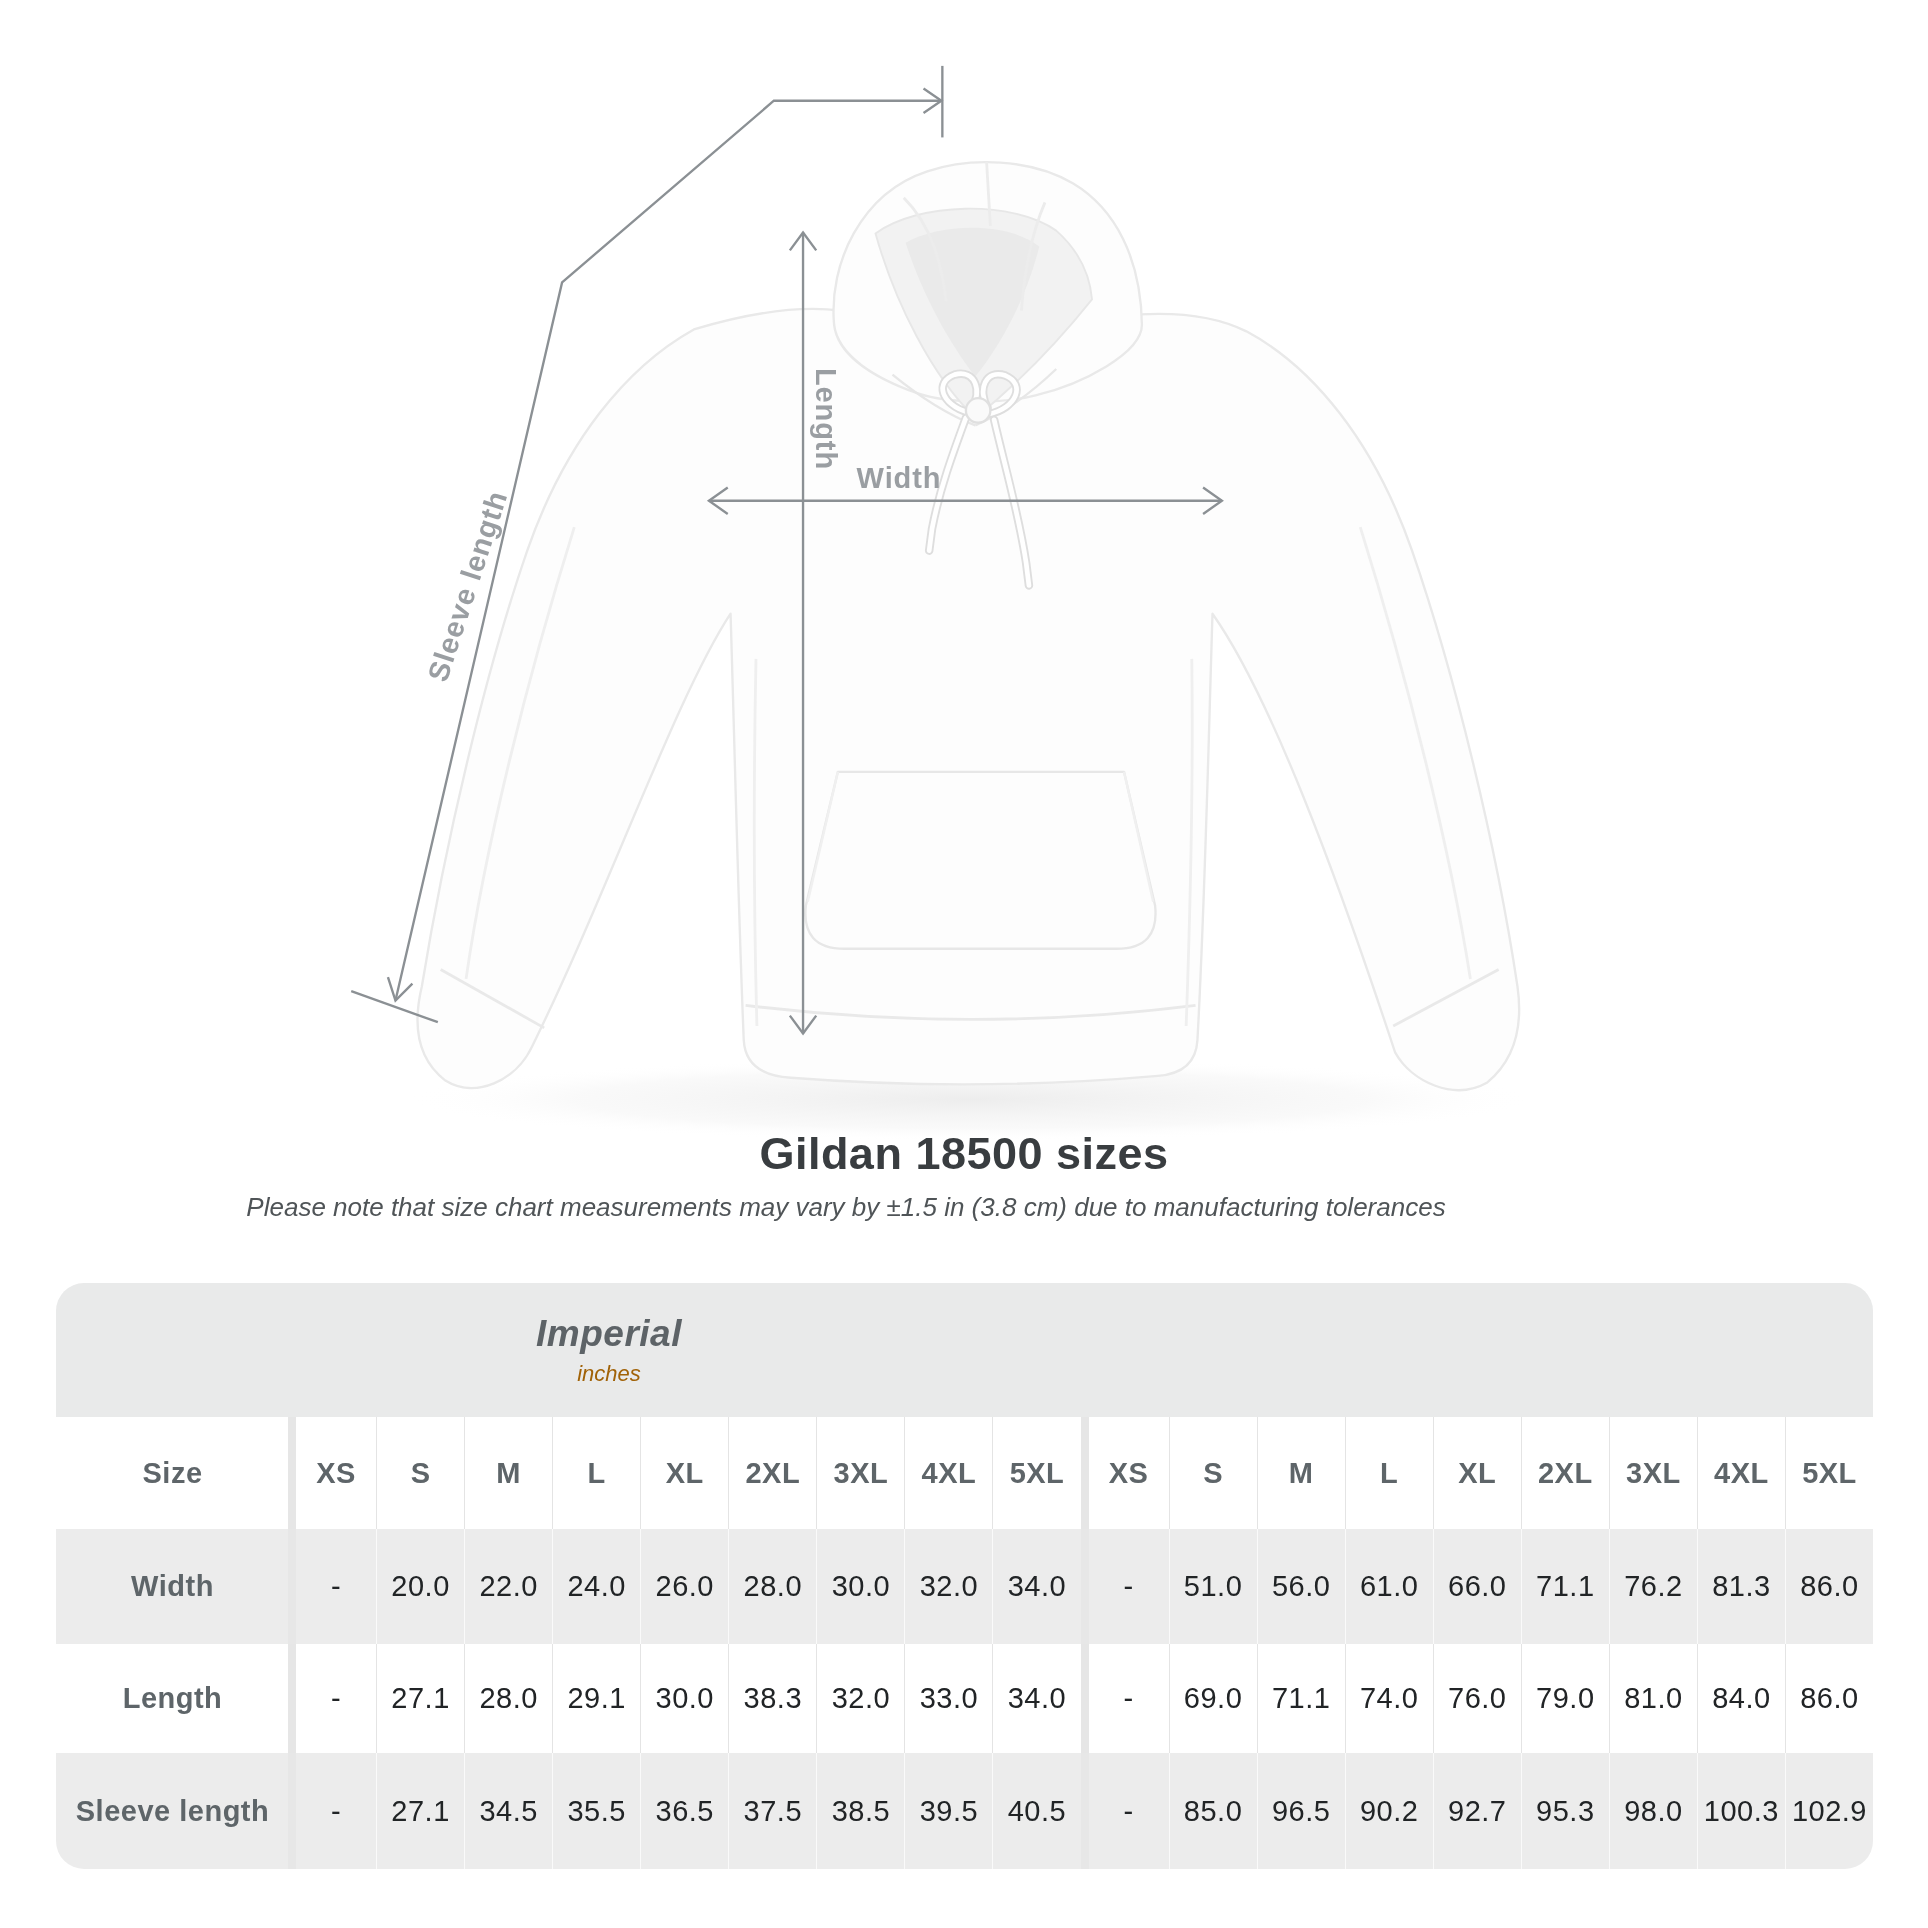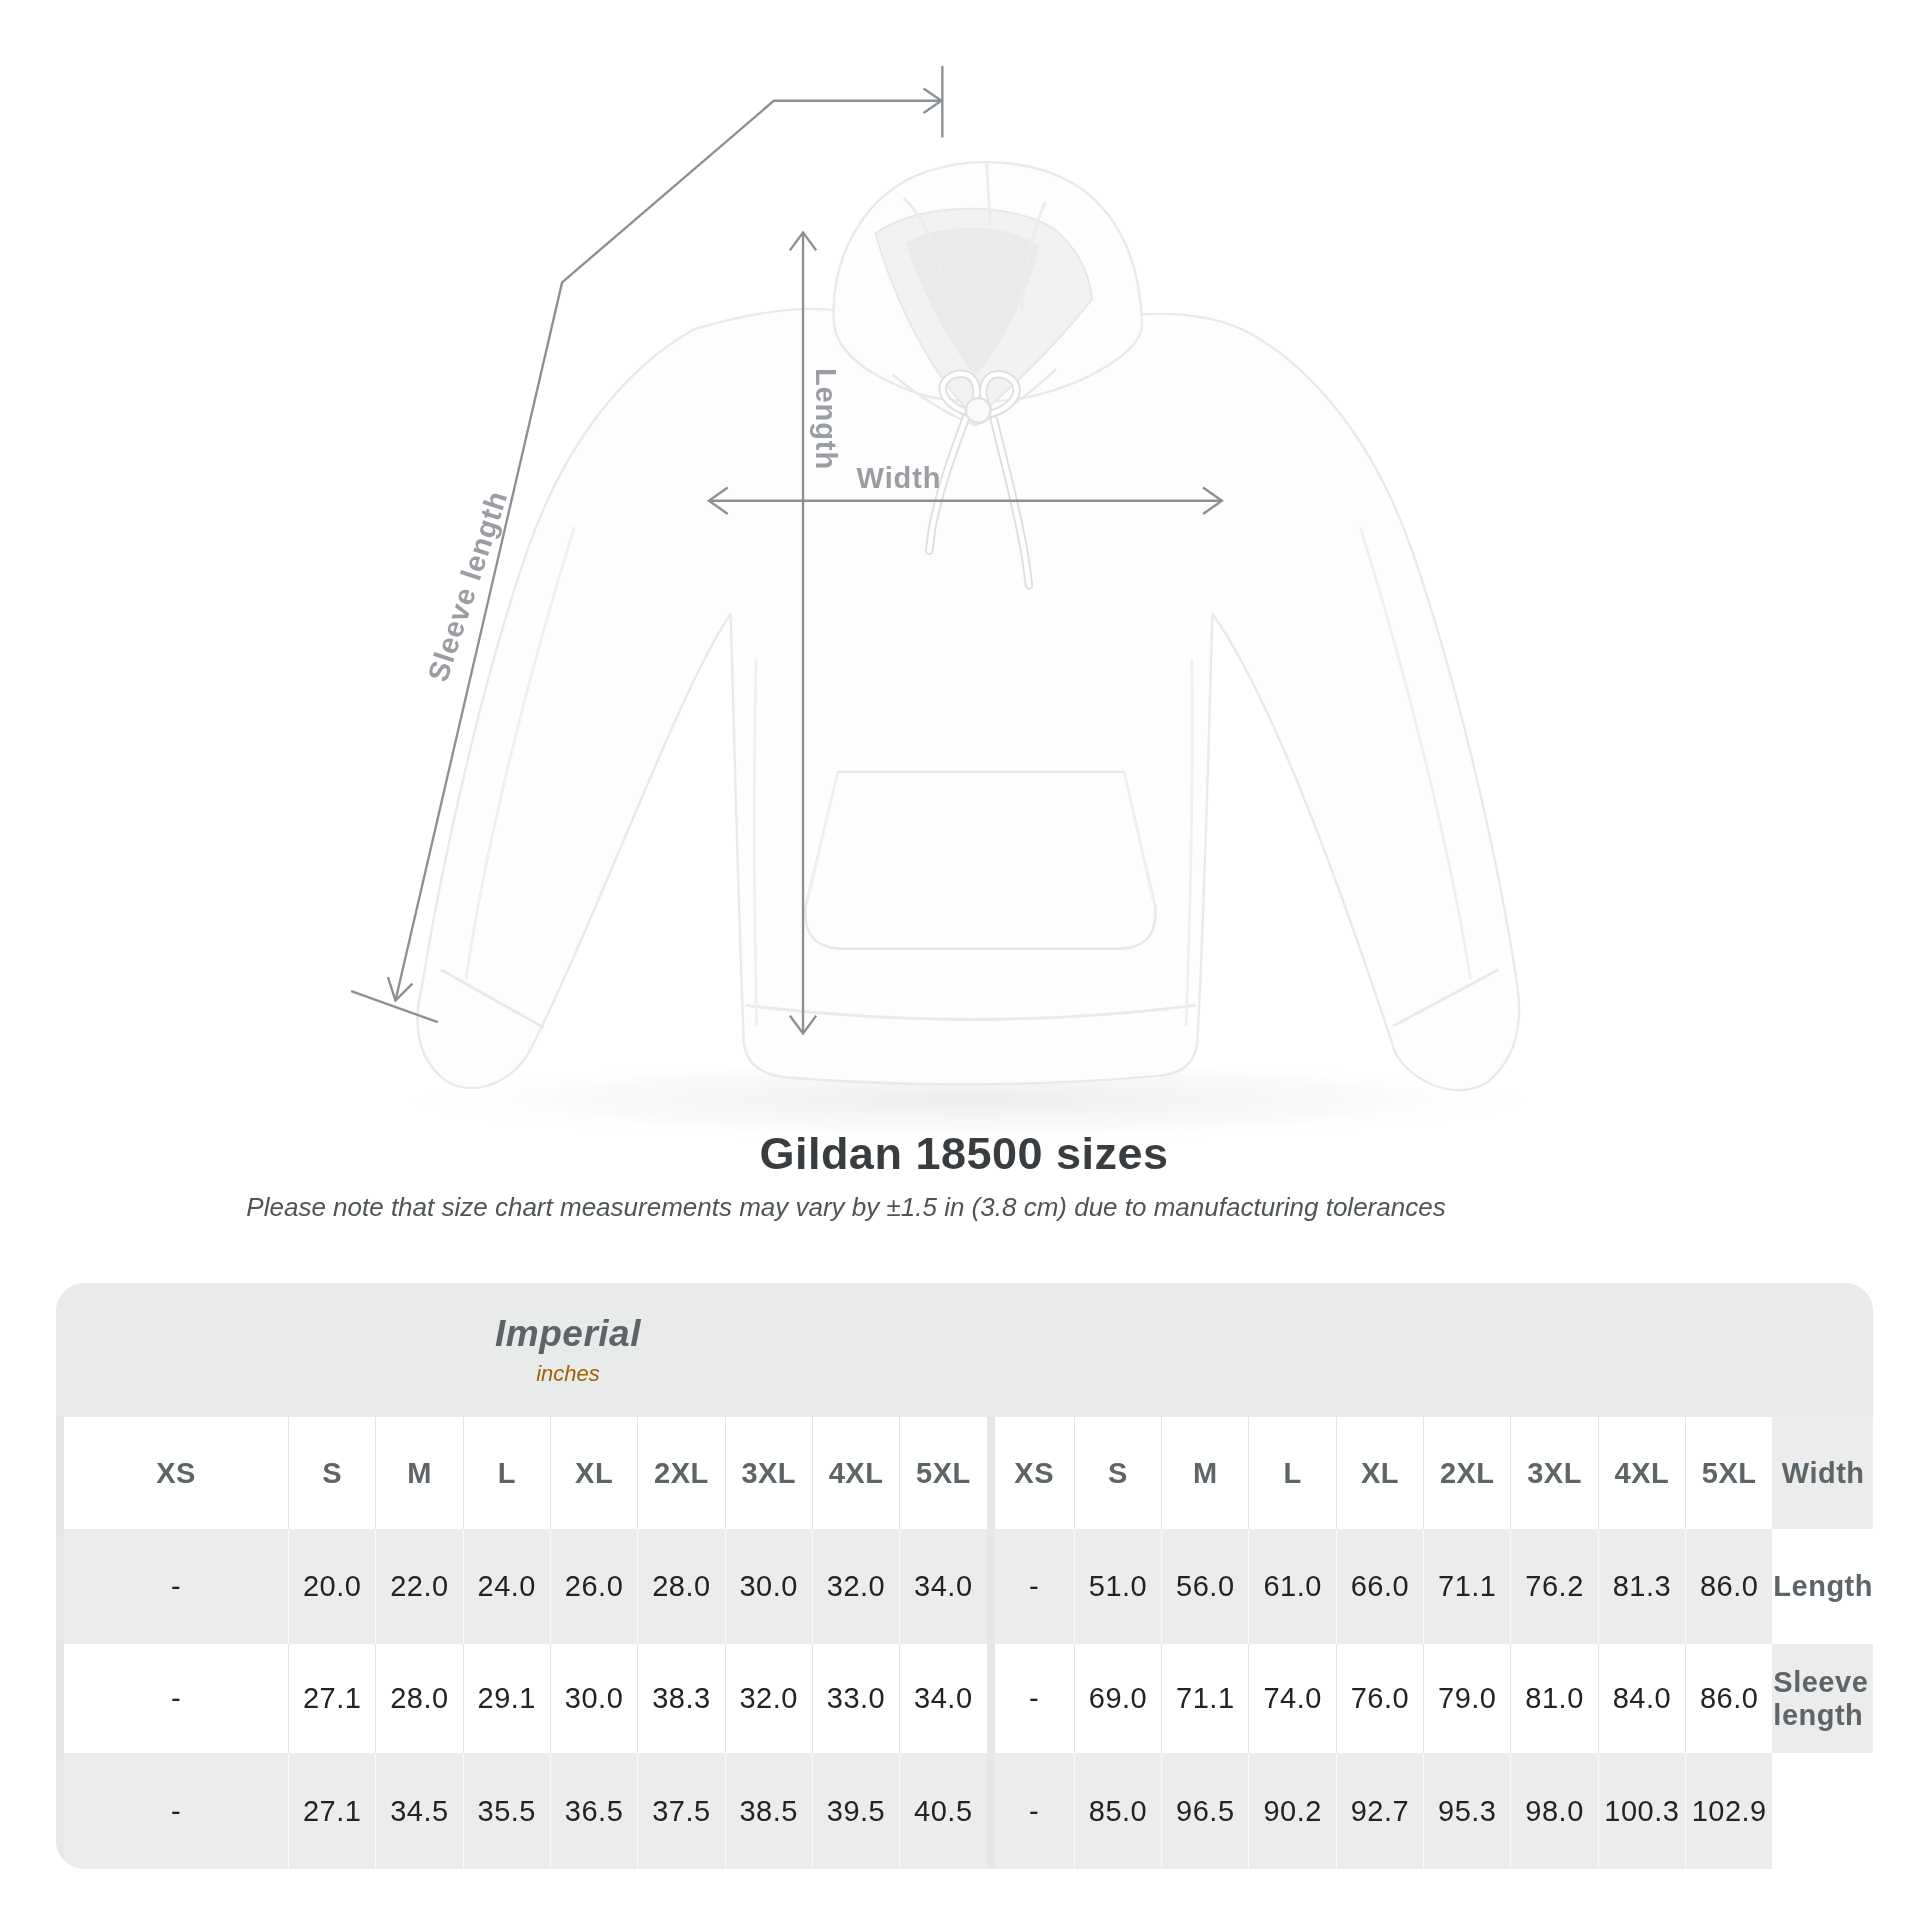--- a/index.html
+++ b/index.html
@@ -29,21 +29,21 @@
   #subtitle{
     left:0;top:1192px;width:1692px;text-align:center;
     font-size:26px;font-style:italic;color:#4f5457;
   }
 
   
   #sizetable{
     left:56px;top:1283px;width:1817px;border-radius:28px;overflow:hidden;
   }
   #band{
-    display:flex;height:134px;background:#e9eaea;
+    display:flex;height:134px;background:#e9eaea;padding-left:41px;
   }
   .band-group{display:flex;flex-direction:column;align-items:center;justify-content:center;gap:5.6px;}
   .band-group.imperial{width:1024px;}
   .band-group.metric{flex:1;}
   .g-label{font-size:37px;font-weight:700;font-style:italic;color:#5d6367;letter-spacing:0.5px;}
   .g-sub{font-size:22px;font-style:italic;color:#a16207;}
 
   #tgrid{
     display:grid;
     grid-template-columns:232px repeat(18,1fr);
@@ -192,20 +192,21 @@
 <div id="subtitle" class="abs">Please note that size chart measurements may vary by ±1.5 in (3.8 cm) due to manufacturing tolerances</div>
 
 <div id="sizetable" class="abs">
   <div id="band">
     <div class="band-group imperial">
       <div class="g-label">Imperial</div>
       <div class="g-sub">inches</div>
     </div>
   </div>
   <div id="tgrid">
+      <div class="cell lbl hrow">Size</div>
       <div class="cell hdr hrow grp">XS</div>
       <div class="cell hdr hrow">S</div>
       <div class="cell hdr hrow">M</div>
       <div class="cell hdr hrow">L</div>
       <div class="cell hdr hrow">XL</div>
       <div class="cell hdr hrow">2XL</div>
       <div class="cell hdr hrow">3XL</div>
       <div class="cell hdr hrow">4XL</div>
       <div class="cell hdr hrow">5XL</div>
       <div class="cell hdr hrow grp">XS</div>

